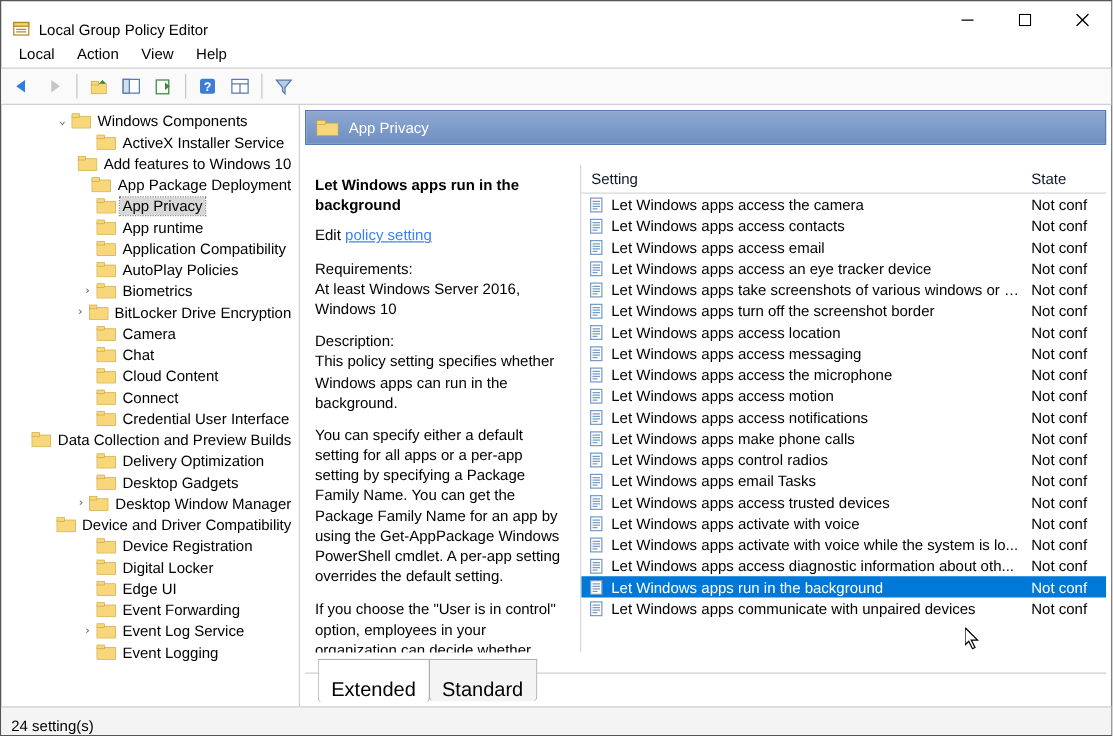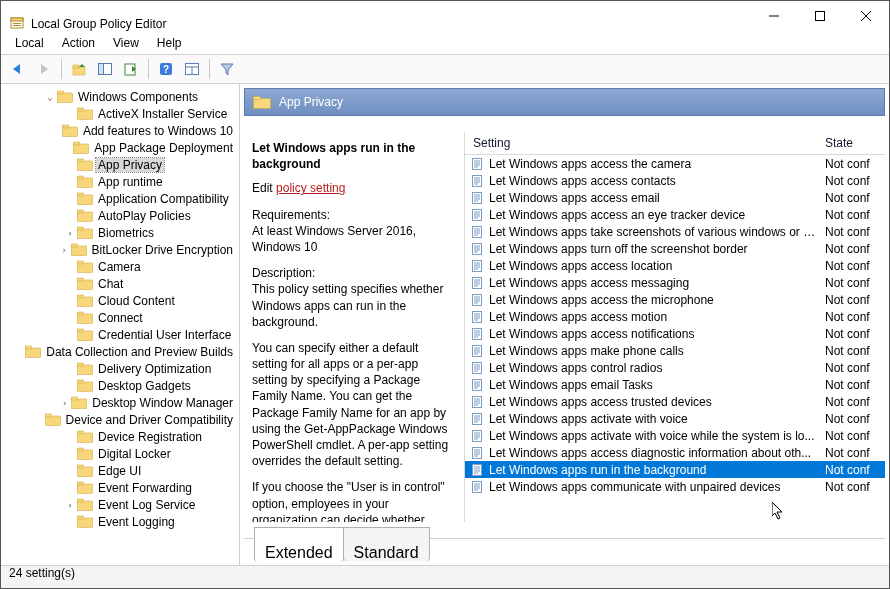--- a/index.html
+++ b/index.html
@@ -25,39 +25,39 @@
 .tree-folder{width:16px;height:13px;margin-right:3px;flex-shrink:0}
 .tree-label{padding:0 2px}
 .tree-node.selected .tree-label{background:#d8d8d8;outline:1px dotted #888}
 .right-pane{flex:1;display:flex;flex-direction:column;min-width:0}
 .header-bar{height:26px;background:linear-gradient(#8ea8d0,#6f8fc2);color:#fff;display:flex;align-items:center;padding:0 8px;font-weight:400;margin:4px 4px 0 4px;gap:8px;border:1px solid #5a7bb0}
 .header-folder{width:18px;height:14px}
 .detail-row{flex:1;display:flex;min-height:0;margin:16px 4px}
 .desc-col{width:204px;border-right:1px solid #d8d8d8;padding:8px 8px 8px 8px;overflow:hidden;font-size:12px;line-height:1.35}
 .desc-title{font-weight:700;margin-bottom:8px}
 .desc-edit{margin-bottom:10px}
-.desc-link{color:#b91c1c;text-decoration:underline}
+.desc-link{color:#3b82f6;text-decoration:underline}
 .desc-sub{margin-top:10px}
 .settings-col{flex:1;display:flex;flex-direction:column;min-width:0;position:relative}
 .settings-head{display:flex;border-bottom:1px solid #d8d8d8;height:22px;align-items:center;color:#0f172a}
 .col-setting{flex:1;padding-left:8px}
 .col-state{width:60px;text-align:left}
 .settings-body{flex:1;overflow:auto;position:relative}
 .settings-body::-webkit-scrollbar{width:16px;height:16px}
 .settings-body::-webkit-scrollbar-thumb{background:#c0c0c0}
 .settings-body::-webkit-scrollbar-track{background:#f0f0f0}
 .setting-row{display:flex;align-items:center;height:17px;white-space:nowrap}
 .setting-row.selected{background:#0078d7;color:#fff}
 .setting-icon{width:16px;height:16px;margin:0 4px 0 4px;flex-shrink:0;display:flex;align-items:center;justify-content:center}
 .setting-name{flex:1;overflow:hidden;text-overflow:ellipsis;padding-right:6px}
 .setting-state{width:60px;overflow:hidden;text-overflow:clip}
 .tabs-row{height:22px;border-top:1px solid #d0d0d0;display:flex;align-items:flex-end;padding-left:10px;margin:0 4px 4px 4px}
 .tab{border:1px solid #b0b0b0;border-top:1px solid #b0b0b0;border-bottom:none;padding:16px 10px 0 10px;margin-right:-1px;background:#f4f4f4;border-radius:0 0 4px 4px;line-height:17px;font-size:16px}
 .tab.active{background:#fff;position:relative;top:1px;height:18px}
-.statusbar{height:22px;border-top:1px solid #d0d0d0;display:flex;align-items:flex-start;padding:0 8px;background:#f4f4f4}
+.statusbar{height:22px;border-top:1px solid #d0d0d0;display:flex;align-items:flex-end;padding:0 8px;background:#f4f4f4}
 
 .folder-svg{fill:#f7d77a;stroke:#c9a33a;stroke-width:0.5}
 
 .policy-svg rect{fill:#fff;stroke:#7a9cc6}
 .policy-svg line{stroke:#7a9cc6}
 </style>
 </head>
 <body>
 
 <div class="window">

